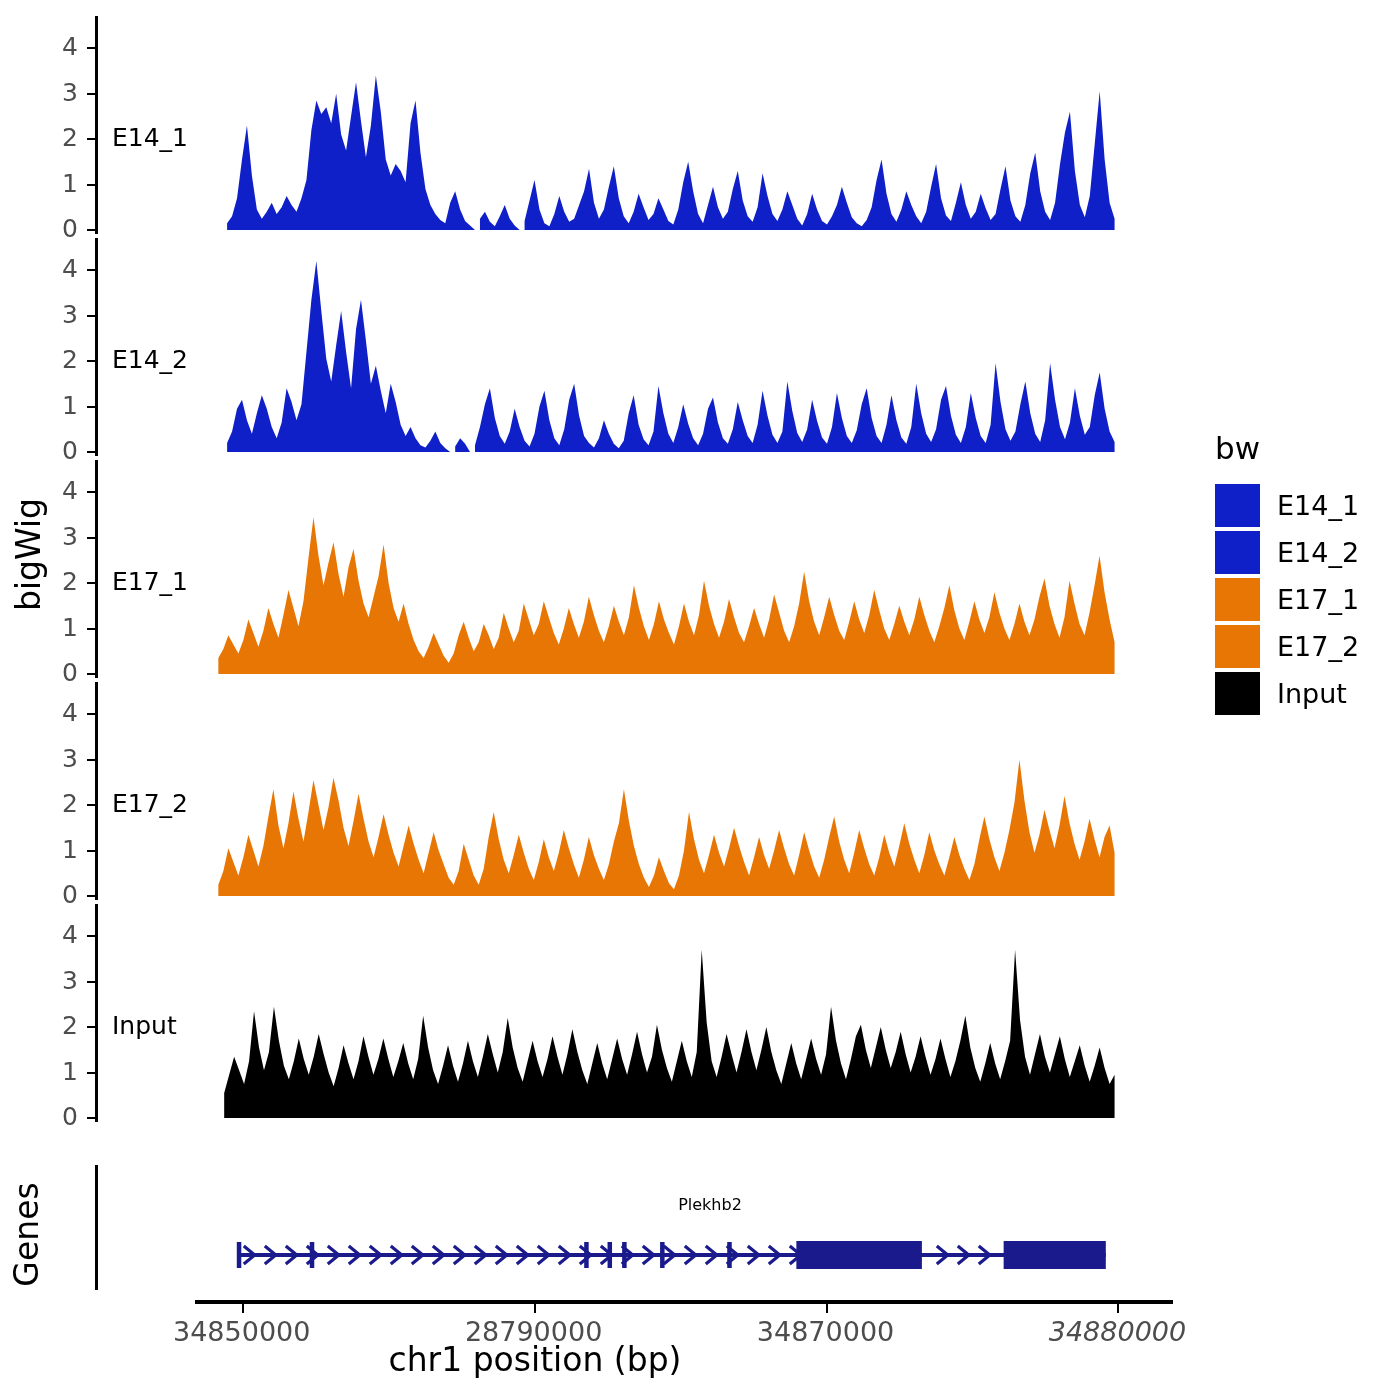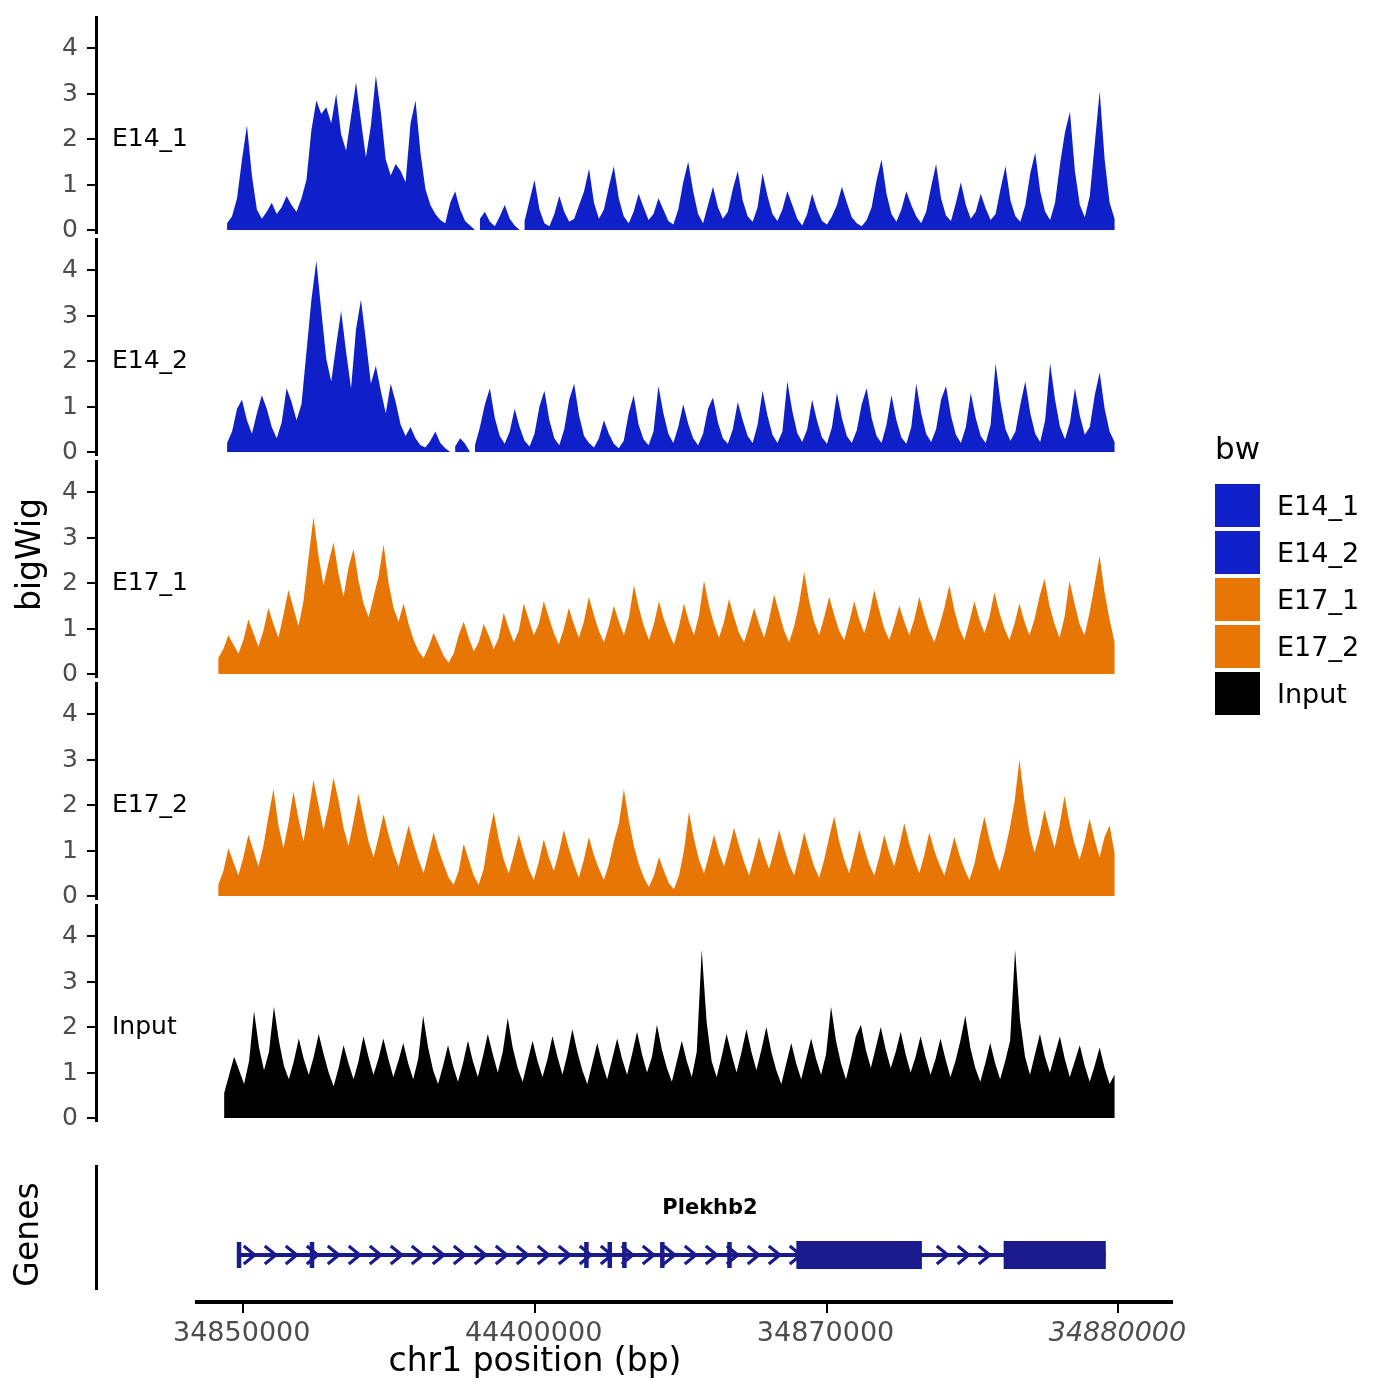--- a/index.html
+++ b/index.html
@@ -62,22 +62,22 @@
   }
   .xlabel{
     position:absolute;
     font-size:27px;color:#4d4d4d;
     white-space:nowrap;text-align:center;
   }
 
   
   .gene-label{
     position:absolute;
-    font-size:21px;color:#000;
-    white-space:nowrap;text-align:center;font-weight:bold;
+    font-size:16px;color:#000;
+    white-space:nowrap;text-align:center;
   }
 
   
   .legend{position:absolute;}
   .legend-title{
     font-size:31px;color:#000;
     margin-bottom:16px;white-space:nowrap;
   }
   .legend-row{
     display:flex;align-items:center;
@@ -251,21 +251,21 @@
         </svg>
     </div>
   </div>
 
   <div style="position:absolute;left:0;top:1300px;width:1200px;height:80px;">
     <div class="xaxis-line" style="left:195px;top:0;width:978px;"></div>
     <div id="xticks">
         <div class="xtick" style="left: 241.708px; top: 4px;"></div>
         <div class="xlabel" style="left: 131.708px; top: 16px; width: 220px;">34850000</div>
         <div class="xtick" style="left: 533.634px; top: 4px;"></div>
-        <div class="xlabel" style="left: 423.634px; top: 16px; width: 220px;">44400000</div>
+        <div class="xlabel" style="left: 423.634px; top: 16px; width: 220px;">28790000</div>
         <div class="xtick" style="left: 825.559px; top: 4px;"></div>
         <div class="xlabel" style="left: 715.559px; top: 16px; width: 220px;">34870000</div>
         <div class="xtick" style="left: 1117.48px; top: 4px;"></div>
         <div class="xlabel" style="left: 1007.48px; top: 16px; width: 220px; font-style: italic;">34880000</div>
       </div>
   </div>
   <div class="axis-title-x" style="left:-165px;top:1340px;">chr1 position (bp)</div>
 
   <div class="legend" style="left:1215px;top:430px;">
     <div class="legend-title">bw</div>

